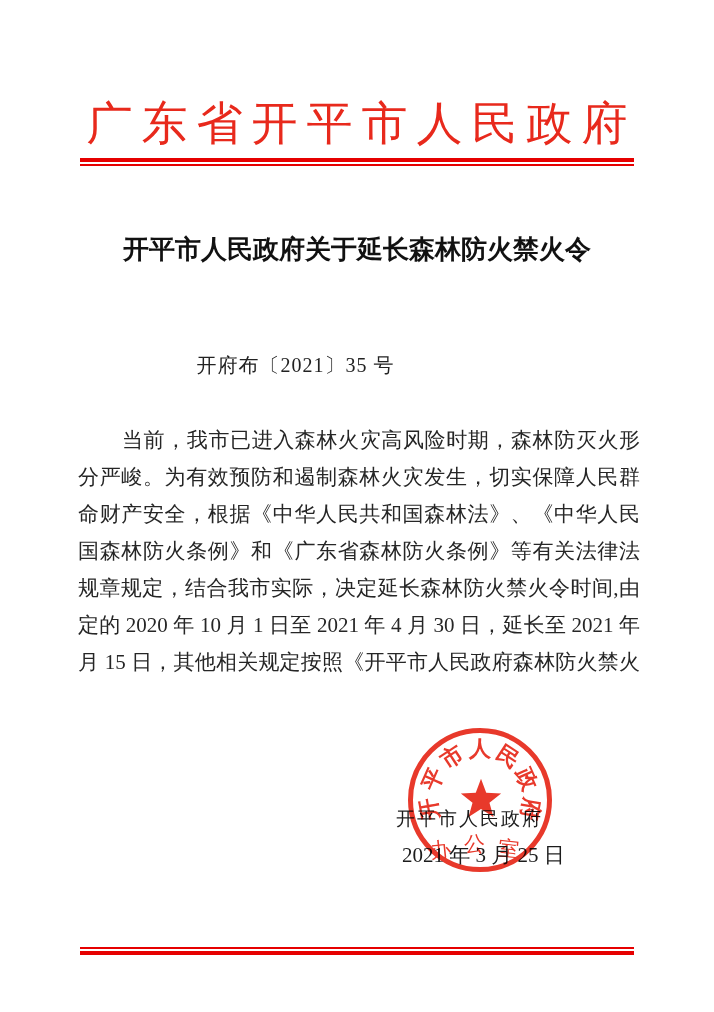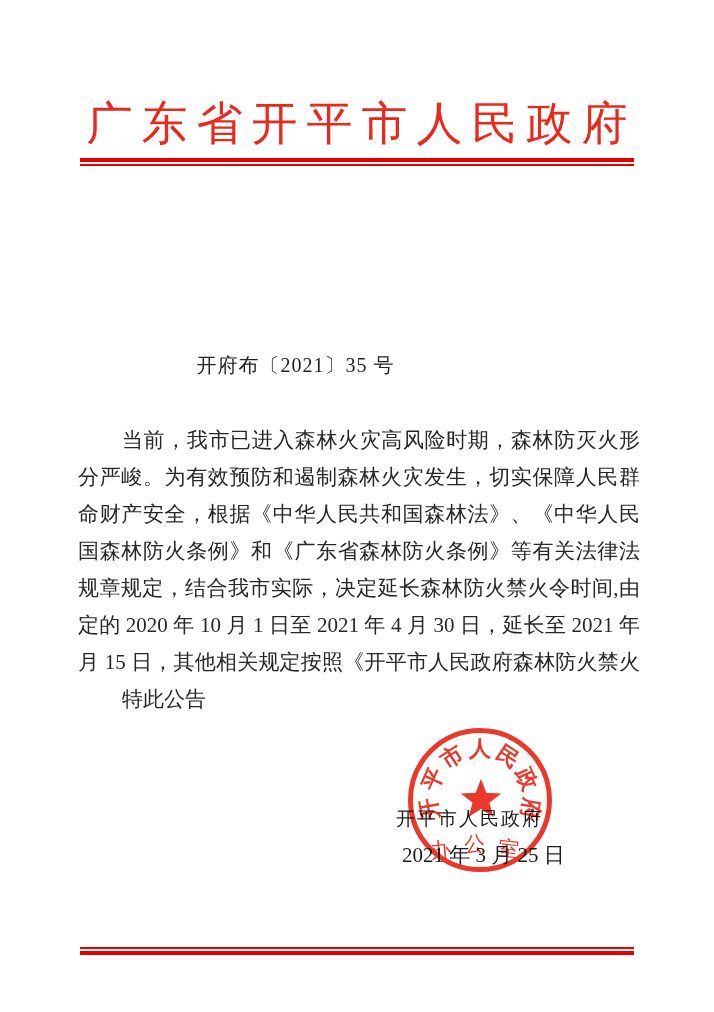--- a/index.html
+++ b/index.html
@@ -81,33 +81,33 @@
 
 <div class="masthead">广东省开平市人民政府</div>
 
 <div class="rule rule-header">
   <div class="thick"></div>
   <div class="gap"></div>
   <div class="thin"></div>
 </div>
 
 <div class="doc-title">
+  <div>开平市人民政府关于延长森林防火禁火令</div>
 </div>
 
 <div class="doc-number">开府布〔2021〕35 号</div>
 
 <div class="body-text">
   <div class="body-line first">当前，我市已进入森林火灾高风险时期，森林防灭火形势十</div>
   <div class="body-line">分严峻。为有效预防和遏制森林火灾发生，切实保障人民群众生</div>
   <div class="body-line">命财产安全，根据《中华人民共和国森林法》、《中华人民共和</div>
   <div class="body-line">国森林防火条例》和《广东省森林防火条例》等有关法律法规、</div>
   <div class="body-line">规章规定，结合我市实际，决定延长森林防火禁火令时间,由原</div>
   <div class="body-line">定的 2020 年 10 月 1 日至 2021 年 4 月 30 日，延长至 2021 年 5</div>
   <div class="body-line">月 15 日，其他相关规定按照《开平市人民政府森林防火禁火令》</div>
-  <div class="closing-line">特此公告</div>
 </div>
 
 <div class="signature">开平市人民政府</div>
 <div class="doc-date">2021 年 3 月 25 日</div>
 
 <div class="seal">
   <div class="seal-circle"></div>
   <svg class="seal-star" viewBox="-25 -25 50 50" xmlns="http://www.w3.org/2000/svg">
     <polygon fill="#e8392b" points="0,-23 5.7,-7.8 21.9,-7.1 9.2,3 13.5,18.6 0,9.7 -13.5,18.6 -9.2,3 -21.9,-7.1 -5.7,-7.8"></polygon>
   </svg>

